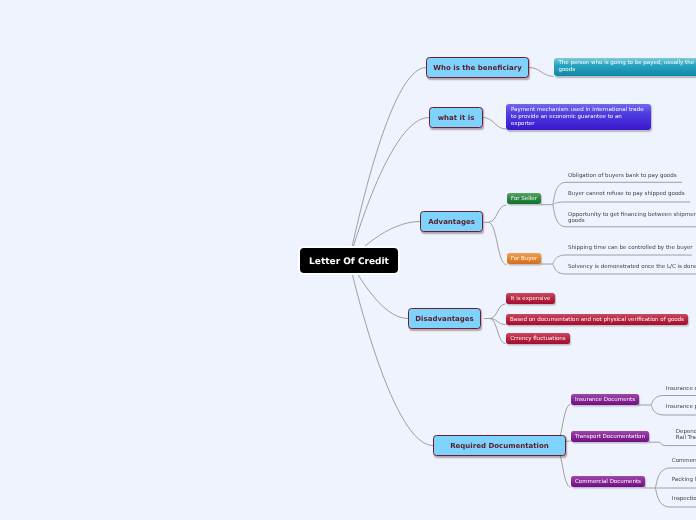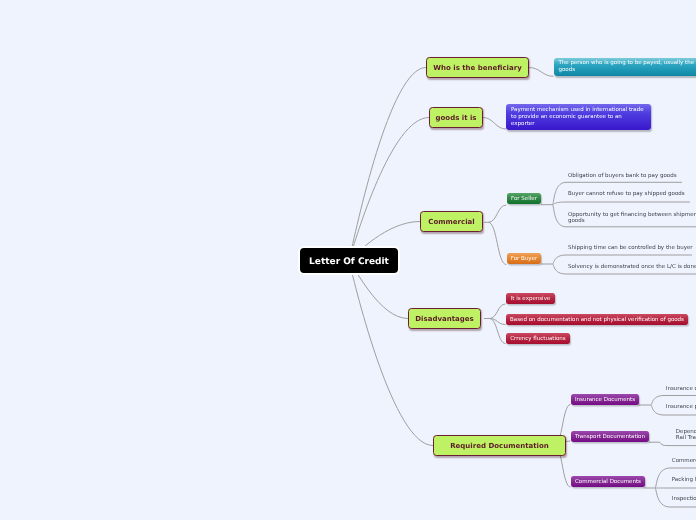--- a/index.html
+++ b/index.html
@@ -13,21 +13,21 @@
   .node{position:absolute;box-sizing:border-box;white-space:nowrap;}
 
   
   .root{left:298px;top:246px;width:102px;height:29px;border-radius:6px;
         background:#000000;border:2px solid #ffffff;
         display:flex;align-items:center;justify-content:center;
         color:#ffffff;font-size:9px;font-weight:bold;line-height:10px;}
   .root span{position:relative;top:1px;}
 
   
-  .lvl1{border:1.4px solid #6a2030;border-radius:3.5px;background:#bef264;
+  .lvl1{border:1.4px solid #6a2030;border-radius:3.5px;background:#7dd3fc;
         color:#5d1a28;font-size:7px;font-weight:bold;
         display:flex;align-items:center;justify-content:center;
         box-shadow:1px 1.5px 1.5px rgba(70,20,30,.35);}
 
   
   .pill{border-radius:2.5px;color:#fff;font-size:5.5px;height:11px;line-height:8px;
         display:flex;align-items:center;justify-content:center;
         box-shadow:1px 1.5px 1.2px rgba(0,0,0,.22);}
   .pill.green{background:linear-gradient(180deg,#58a566 0%,#2f8647 50%,#0f7129 100%);}
   .pill.orange{background:linear-gradient(180deg,#f0a05a 0%,#e5862f 50%,#d66d18 100%);}
@@ -100,26 +100,26 @@
   <div class="node root">
     <span>Letter Of Credit</span>
   </div>
 
   <div class="node lvl1" style="left:426px;top:57px;width:103px;height:21px">
     <span>Who is the beneficiary</span>
   </div>
   <div class="node bubble teal" style="left:553.5px;top:57.5px;width:183px;">The person who is going to be payed, usually the owner of the goods</div>
 
   <div class="node lvl1" style="left:429px;top:107px;width:54px;height:21px">
-    <span>goods it is</span>
+    <span>what it is</span>
   </div>
   <div class="node bubble blueviolet" style="left:506px;top:104px;width:145px;">Payment mechanism used in international trade to provide an economic guarantee to an exporter</div>
 
   <div class="node lvl1" style="left:420px;top:211px;width:63px;height:21px">
-    <span>Commercial</span>
+    <span>Advantages</span>
   </div>
   <div class="node pill green" style="left:507px;top:193px;width:34px;">
     <span>For Seller</span>
   </div>
   <div class="node leaf" style="left:568px;top:172.5px;">Obligation of buyers bank to pay goods</div>
   <div class="node leaf" style="left:568px;top:191.4px;">Buyer cannot refuse to pay shipped goods</div>
   <div class="node leaf" style="left:568px;top:211.5px;width:178px;white-space:normal">Opportunity to get financing between shipment and payment of goods</div>
 
   <div class="node pill orange" style="left:507px;top:253px;width:34px;">
     <span>For Buyer</span>

